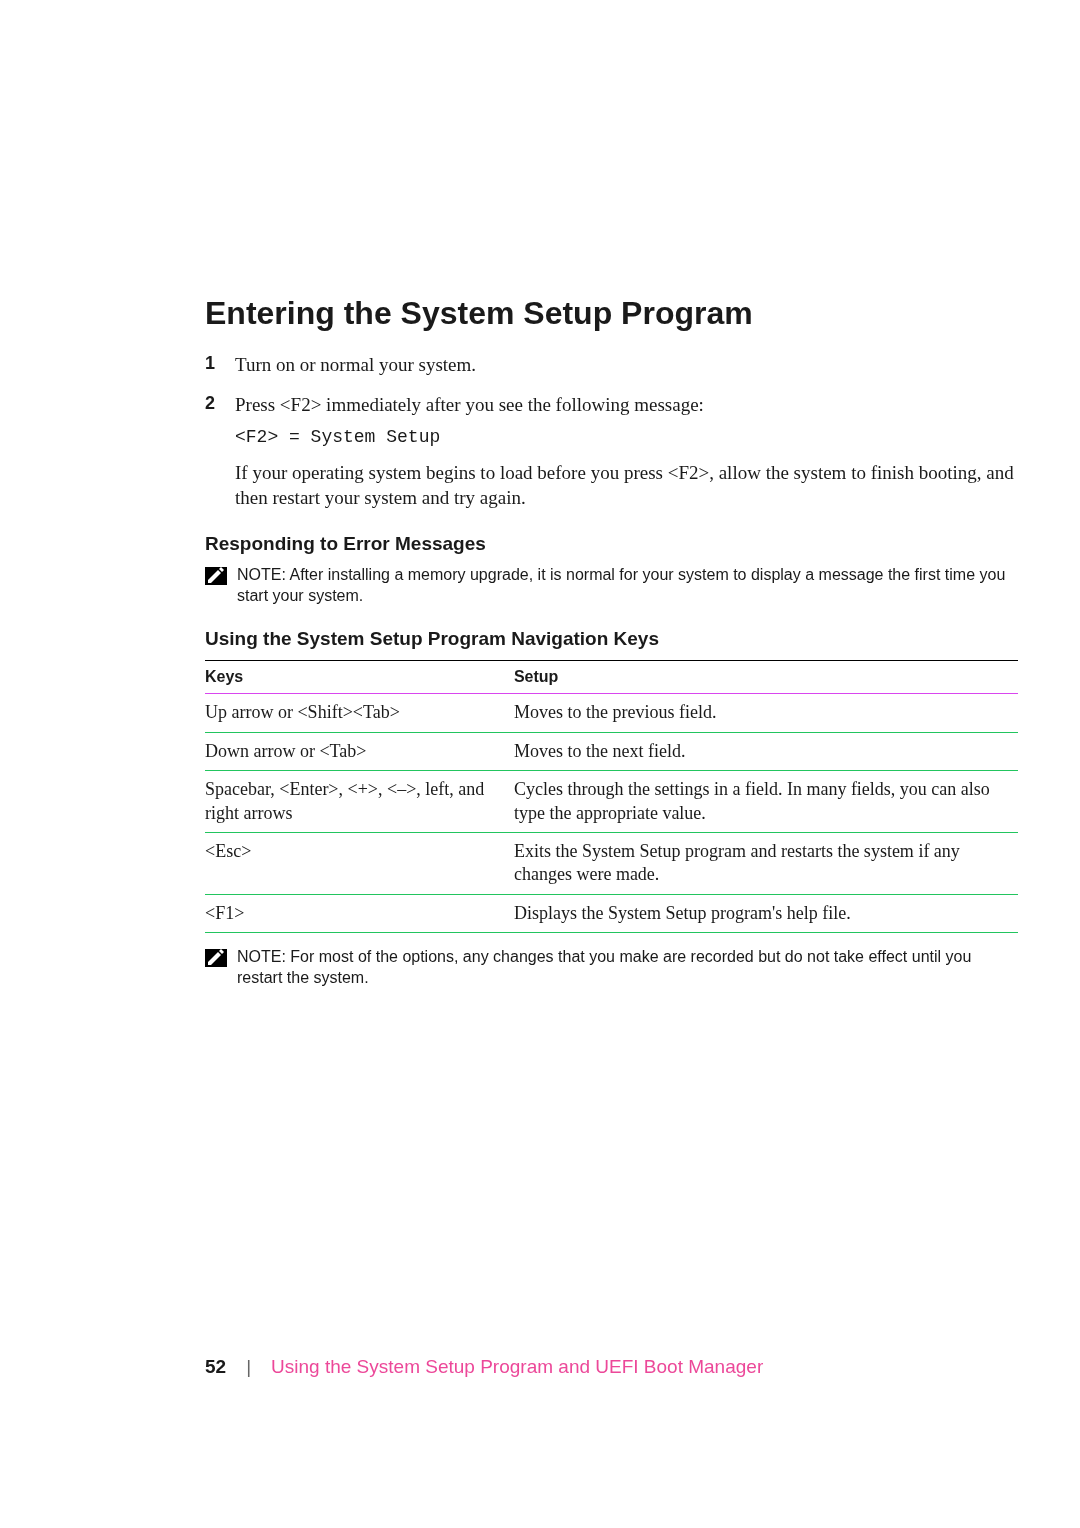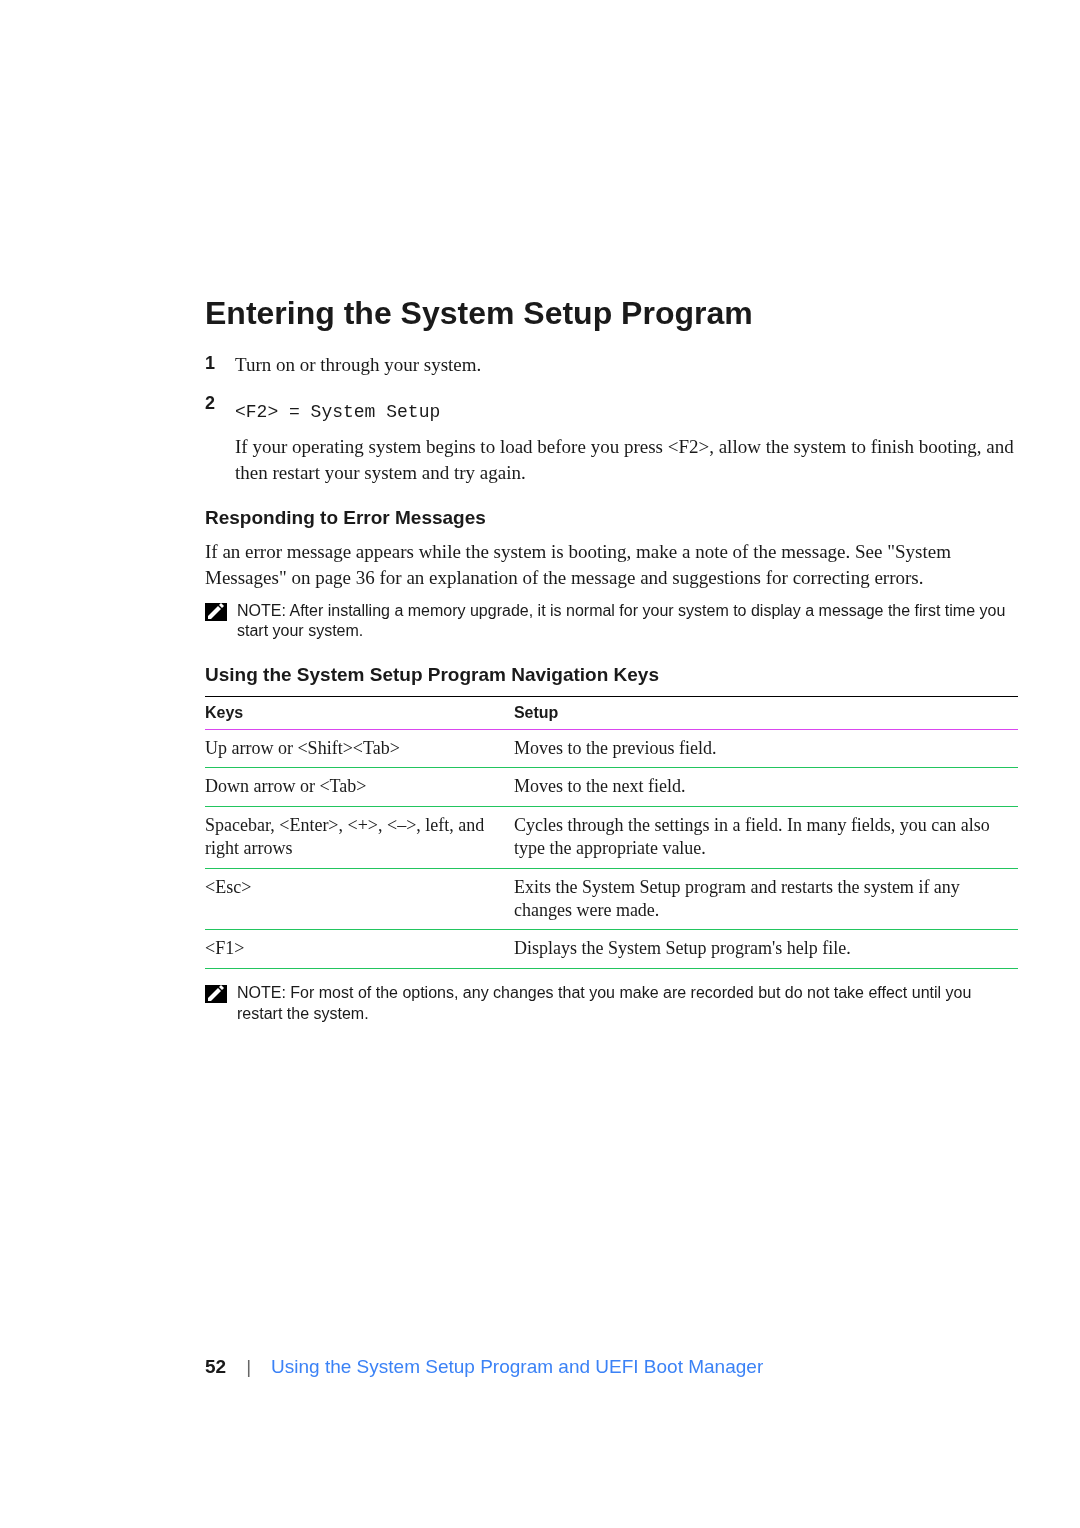--- a/index.html
+++ b/index.html
@@ -114,45 +114,45 @@
     align-items: center;
     gap: 20px;
   }
   .footer-page {
     font-weight: bold;
   }
   .footer-sep {
     color: #666;
   }
   .footer-title {
-    color: #3b82f6;
+    color: #ec4899;
   }
 </style>
 </head>
 <body>
 
 <div class="page">
 
   <div class="h1">Entering the System Setup Program</div>
 
   <div class="ol-item">
     <div class="ol-num">1</div>
-    <div class="ol-body">Turn on or through your system.</div>
+    <div class="ol-body">Turn on or normal your system.</div>
   </div>
 
   <div class="ol-item">
     <div class="ol-num">2</div>
     <div class="ol-body">
+      <span>Press &lt;F2&gt; immediately after you see the following message:</span>
       <span class="mono">&lt;F2&gt; = System Setup</span>
       <div class="sub-para">If your operating system begins to load before you press &lt;F2&gt;, allow the system to finish booting, and then restart your system and try again.</div>
     </div>
   </div>
 
   <div class="h2">Responding to Error Messages</div>
-  <div class="body-para">If an error message appears while the system is booting, make a note of the message. See "System Messages" on page 36 for an explanation of the message and suggestions for correcting errors.</div>
 
   <div class="note-row">
     <div class="note-icon">
       <svg width="22" height="18" viewBox="0 0 22 18">
         <rect x="0" y="0" width="22" height="18" fill="#000"></rect>
         <path d="M3 13 L13 3 L16 6 L6 16 L3 16 Z" fill="#fff"></path>
         <path d="M14 2 L17 5 L19 3 L16 0 Z" fill="#fff"></path>
       </svg>
     </div>
     <div class="note-text">

